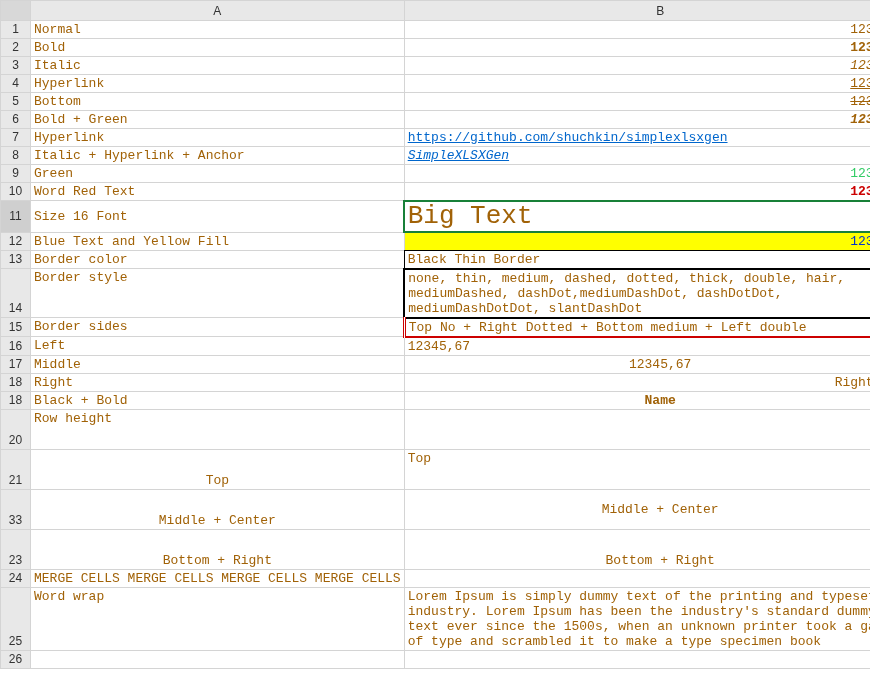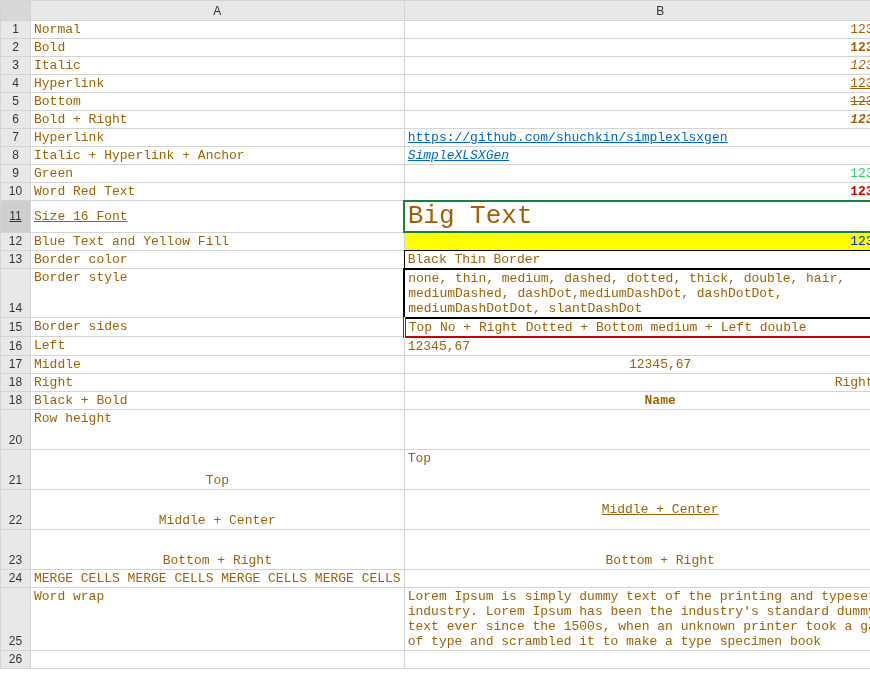--- a/index.html
+++ b/index.html
@@ -65,21 +65,21 @@
     border-left: 2px solid #000;
     border-bottom: 2px solid #000;
   }
   .border-sides-mixed {
     border-top: 1px solid #d4d4d4;
     border-right: 1px dotted #cc0000;
     border-bottom: 2px solid #cc0000;
     border-left: 3px double #cc0000;
   }
   .wrap { white-space: normal; }
-  .vmid { vertical-align: middle; text-decoration: underline; }
+  .vmid { vertical-align: middle; }
   .vbot { vertical-align: bottom; text-align: center; }
   .hdr-left { background: #d8d8d8; }
   .row-tall .rownum, .row-tall .cell { height: 40px; }
   
   .rownum.active { background: #cfcfcf; }
   
   .selected {
     outline: 2px solid #188038;
     outline-offset: -1px;
   }
@@ -126,21 +126,21 @@
 
   <div class="row">
     <div class="rownum">5</div>
     <div class="cell colA">Bottom</div>
     <div class="cell colB right strike">12345,67</div>
 
   </div>
 
   <div class="row">
     <div class="rownum">6</div>
-    <div class="cell colA">Bold + Right</div>
+    <div class="cell colA">Bold + Green</div>
     <div class="cell colB right bold italic">12345,67</div>
 
   </div>
 
   <div class="row">
     <div class="rownum">7</div>
     <div class="cell colA">Hyperlink</div>
     <div class="cell colB link">https://github.com/shuchkin/simplexlsxgen</div>
 
   </div>
@@ -237,21 +237,21 @@
   </div>
 
   <div class="row row-tall">
     <div class="rownum vbot">21</div>
     <div class="cell colA vbot">Top</div>
     <div class="cell colB" style="vertical-align:top">Top</div>
 
   </div>
 
   <div class="row row-tall">
-    <div class="rownum vbot">22</div>
+    <div class="rownum vbot">33</div>
     <div class="cell colA vbot">Middle + Center</div>
     <div class="cell colB center vmid">Middle + Center</div>
 
   </div>
 
   <div class="row row-tall">
     <div class="rownum vbot">23</div>
     <div class="cell colA vbot">Bottom + Right</div>
     <div class="cell colB right vbot">Bottom + Right</div>
 

